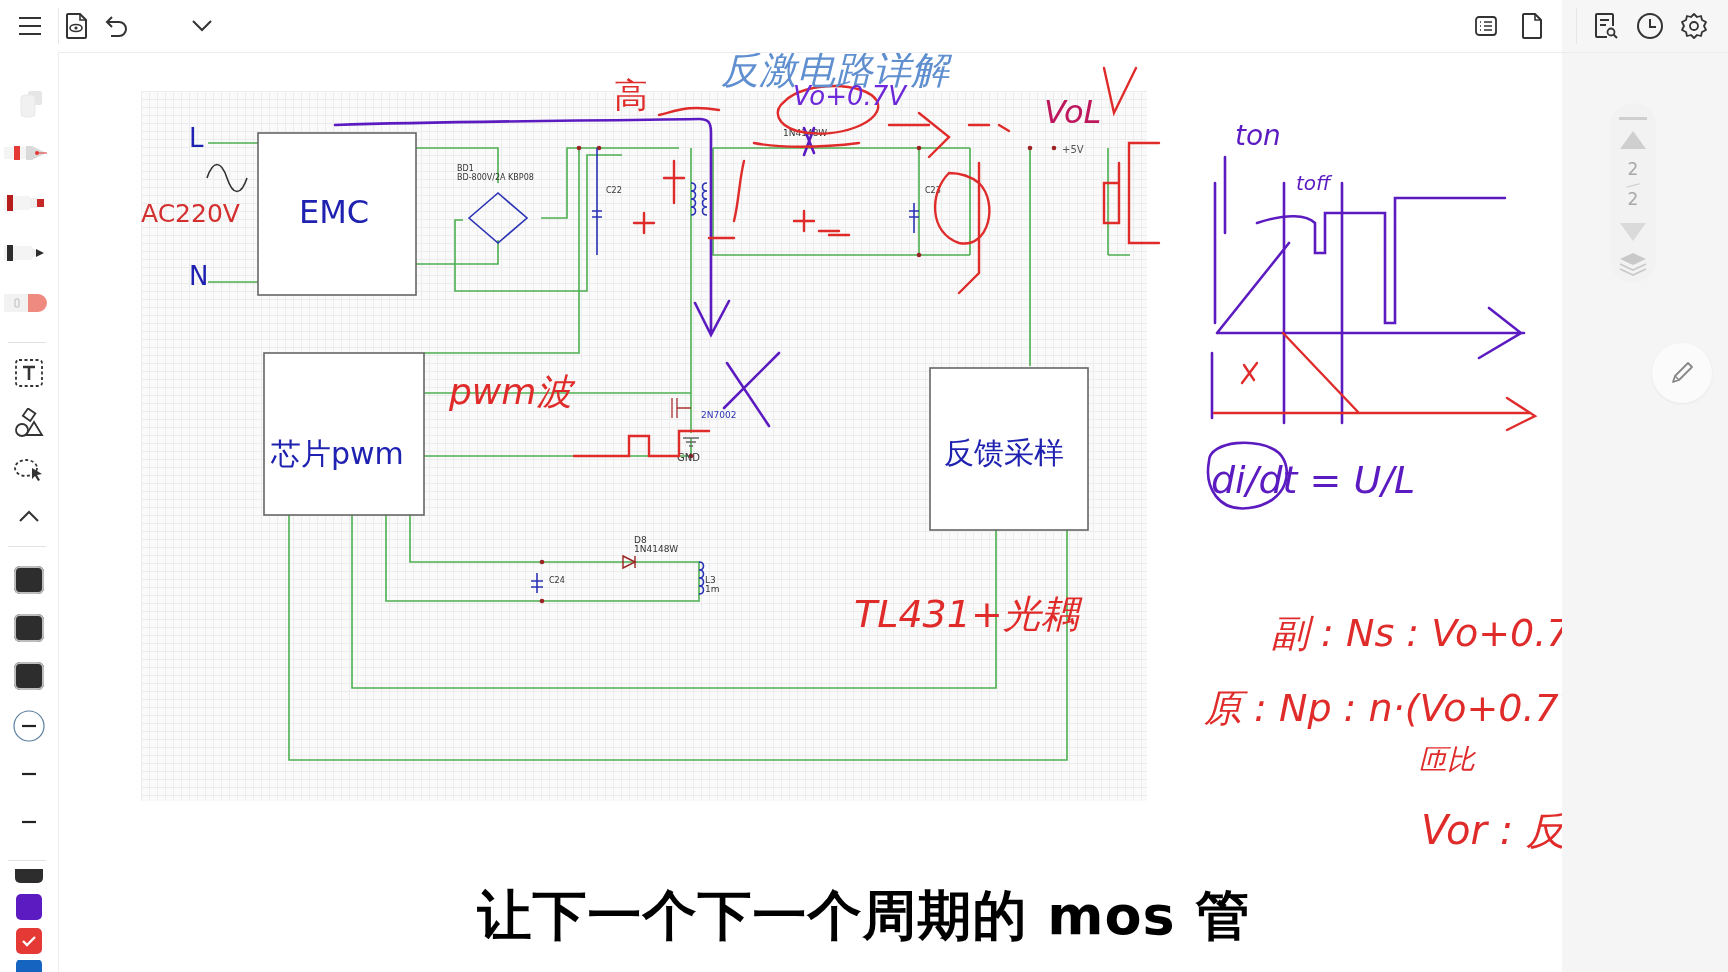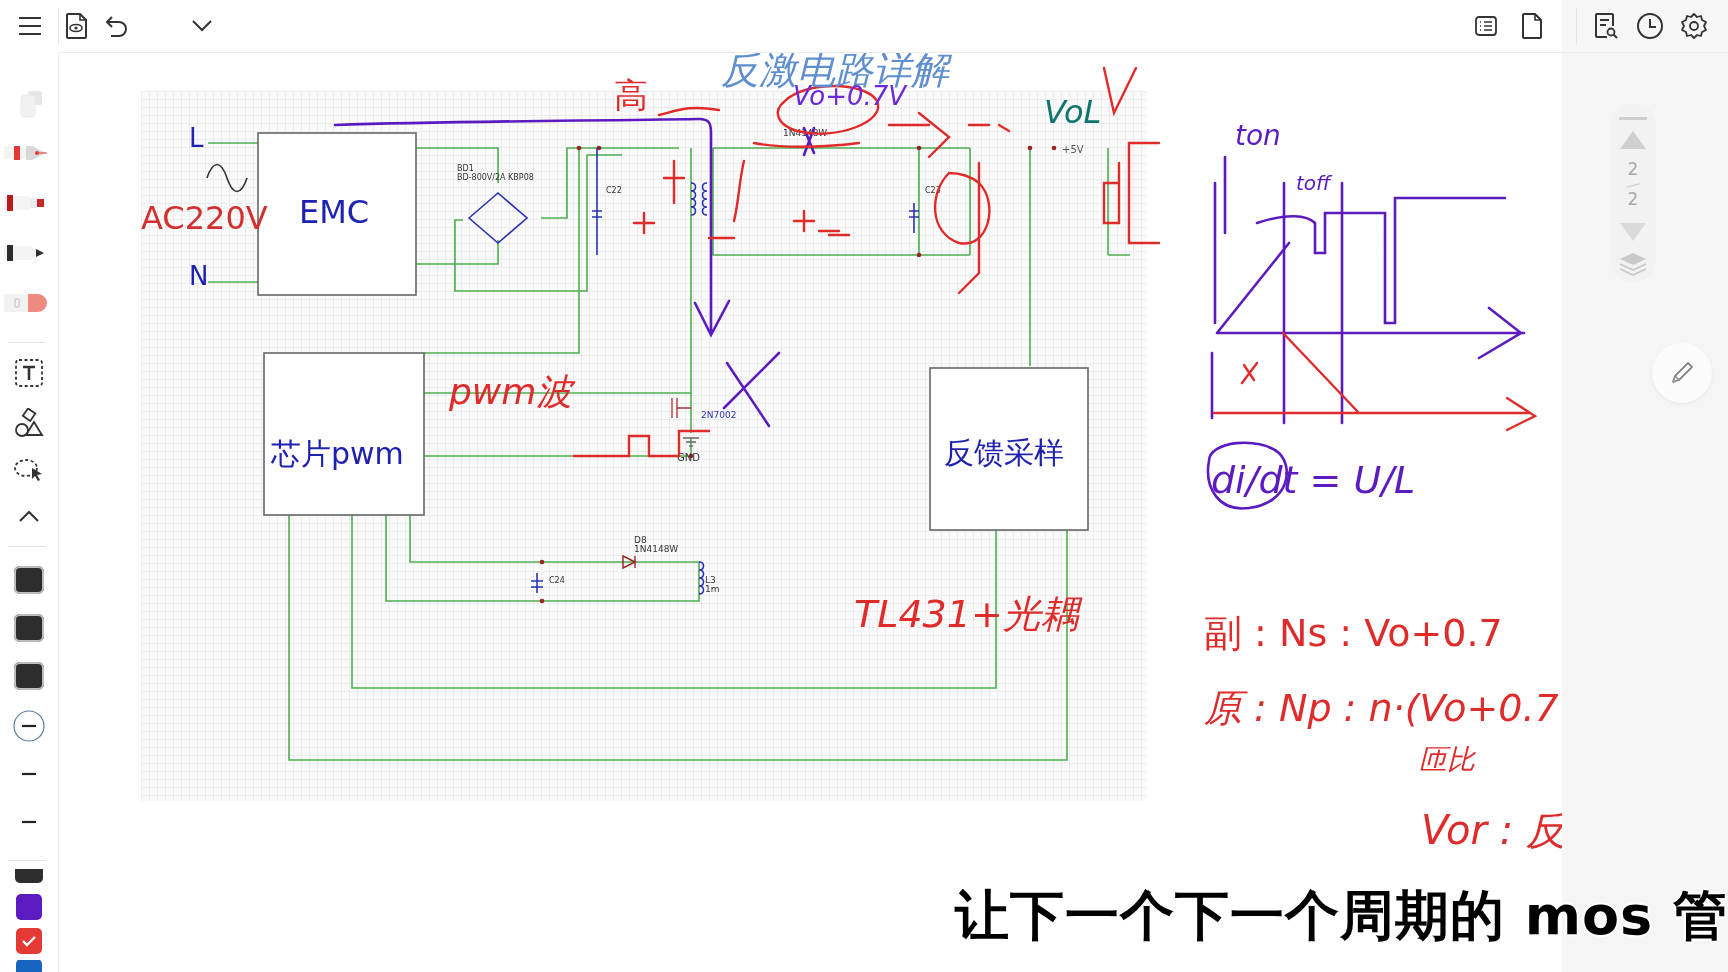--- a/index.html
+++ b/index.html
@@ -16,21 +16,21 @@
   .grid { position:absolute; left:82px; top:38px; width:1006px; height:710px;
      background-color:#fafafa;
      background-image: linear-gradient(#ececec 1px, transparent 1px), linear-gradient(90deg, #ececec 1px, transparent 1px);
      background-size:8px 8px; }
   .rightpanel { position:absolute; left:1562px; top:53px; width:166px; height:919px; background:#f5f5f5; }
   .pager { position:absolute; left:48px; top:50px; width:46px; height:180px; border-radius:23px; background:#f2f2f2; }
   .pager .num { position:absolute; left:0; width:46px; text-align:center; font-size:17px; color:#a8a8a8; }
   .pen-btn { position:absolute; left:90px; top:290px; width:60px; height:60px; border-radius:30px; background:#fbfbfb; box-shadow:0 1px 3px rgba(0,0,0,0.06); display:flex; align-items:center; justify-content:center; cursor:pointer; }
   .hw { position:absolute; white-space:nowrap; font-family:"DejaVu Sans", sans-serif; }
   .blocklabel { position:absolute; color:#1f22b0; font-family:"DejaVu Sans", sans-serif; }
-  .subtitle { position:absolute; left:0; top:880px; width:1728px; text-align:right; font-size:54px; font-weight:bold; color:#000; font-family:"DejaVu Sans", sans-serif; letter-spacing:1px;
+  .subtitle { position:absolute; left:0; top:880px; width:1728px; text-align:center; font-size:54px; font-weight:bold; color:#000; font-family:"DejaVu Sans", sans-serif; letter-spacing:1px;
      text-shadow: 2px 0 0 #fff, -2px 0 0 #fff, 0 2px 0 #fff, 0 -2px 0 #fff; }
   svg text { font-family:"DejaVu Sans", sans-serif; }
 </style>
 </head>
 <body>
 
 <div class="topbar">
   <div class="rightbg"></div>
   <div class="tb-icon" style="left:14px;">
     <svg width="26" height="22" viewBox="0 0 26 22">
@@ -284,36 +284,36 @@
       <path d="M920 110V220L900 240"></path>
       <path d="M1060 110v60h-15v-40h15M1100 90h-30v100h30"></path>
       <path d="M1224 280L1300 360M1155 360H1470M1448 345l28 18-28 14"></path>
       <path d="M1185 312l10 15M1198 310l-15 20"></path>
       <path d="M515 403H570v-20h20V403h30v-25H650"></path>
     </g>
   </svg>
 
   <div class="hw" style="left:130px;top:70px;font-size:26px;color:#1f22b0;">L</div>
   <div class="hw" style="left:130px;top:208px;font-size:26px;color:#1f22b0;">N</div>
-  <div class="hw" style="left:82px;top:146px;font-size:32px;color:#d32f2f;">AC220V</div>
+  <div class="hw" style="left:82px;top:146px;font-size:25px;color:#d32f2f;">AC220V</div>
   <div class="blocklabel" style="left:240px;top:140px;font-size:32px;text-align:right;">EMC</div>
   <div class="blocklabel" style="left:212px;top:356px;font-size:30px;margin-top:25px;">芯片pwm</div>
   <div class="blocklabel" style="left:885px;top:380px;font-size:30px;">反馈采样</div>
 
   <div class="hw" style="left:662px;top:-8px;font-size:38px;color:#5f8fcf;font-style:italic;">反激电路详解</div>
   <div class="hw" style="left:555px;top:20px;font-size:34px;color:#e02b2b;">高</div>
   <div class="hw" style="left:734px;top:28px;font-size:26px;color:#6d28d9;font-style:italic;">Vo+0.7V</div>
-  <div class="hw" style="left:985px;top:40px;font-size:32px;color:#0f766e;font-style:italic;">VoL</div>
+  <div class="hw" style="left:985px;top:40px;font-size:32px;color:#be185d;font-style:italic;">VoL</div>
   <div class="hw" style="left:390px;top:315px;font-size:36px;color:#e02b2b;font-style:italic;">pwm波</div>
   <div class="hw" style="left:795px;top:496px;font-size:38px;color:#e02b2b;font-style:italic;margin-top:40px;">TL431+光耦</div>
 
   <div class="hw" style="left:1176px;top:66px;font-size:28px;color:#5b1bc0;font-style:italic;">ton</div>
   <div class="hw" style="left:1237px;top:118px;font-size:20px;color:#5b1bc0;font-style:italic;">toff</div>
   <div class="hw" style="left:1152px;top:405px;font-size:38px;color:#5b1bc0;font-style:italic;">di/dt = U/L</div>
-  <div class="hw" style="left:1145px;top:555px;font-size:38px;color:#e02b2b;">副 : Ns : Vo+0.7</div>
+  <div class="hw" style="left:1212px;top:555px;font-size:38px;color:#e02b2b;font-style:italic;">副 : Ns : Vo+0.7</div>
   <div class="hw" style="left:1145px;top:630px;font-size:38px;color:#e02b2b;font-style:italic;">原 : Np : n·(Vo+0.7V)</div>
   <div class="hw" style="left:1360px;top:688px;font-size:28px;color:#e02b2b;font-style:italic;">匝比</div>
   <div class="hw" style="left:1362px;top:750px;font-size:40px;color:#e02b2b;font-style:italic;">Vor : 反射电压</div>
 </div>
 
 <div class="rightpanel">
   <div class="pager">
     <div style="position:absolute;left:9px;top:14px;width:28px;height:3px;background:#cfcfcf;"></div>
     <svg style="position:absolute;left:8px;top:26px;" width="30" height="22" viewBox="0 0 30 22">
         <path d="M15 2L28 20H2z" fill="#cfcfcf"></path>

